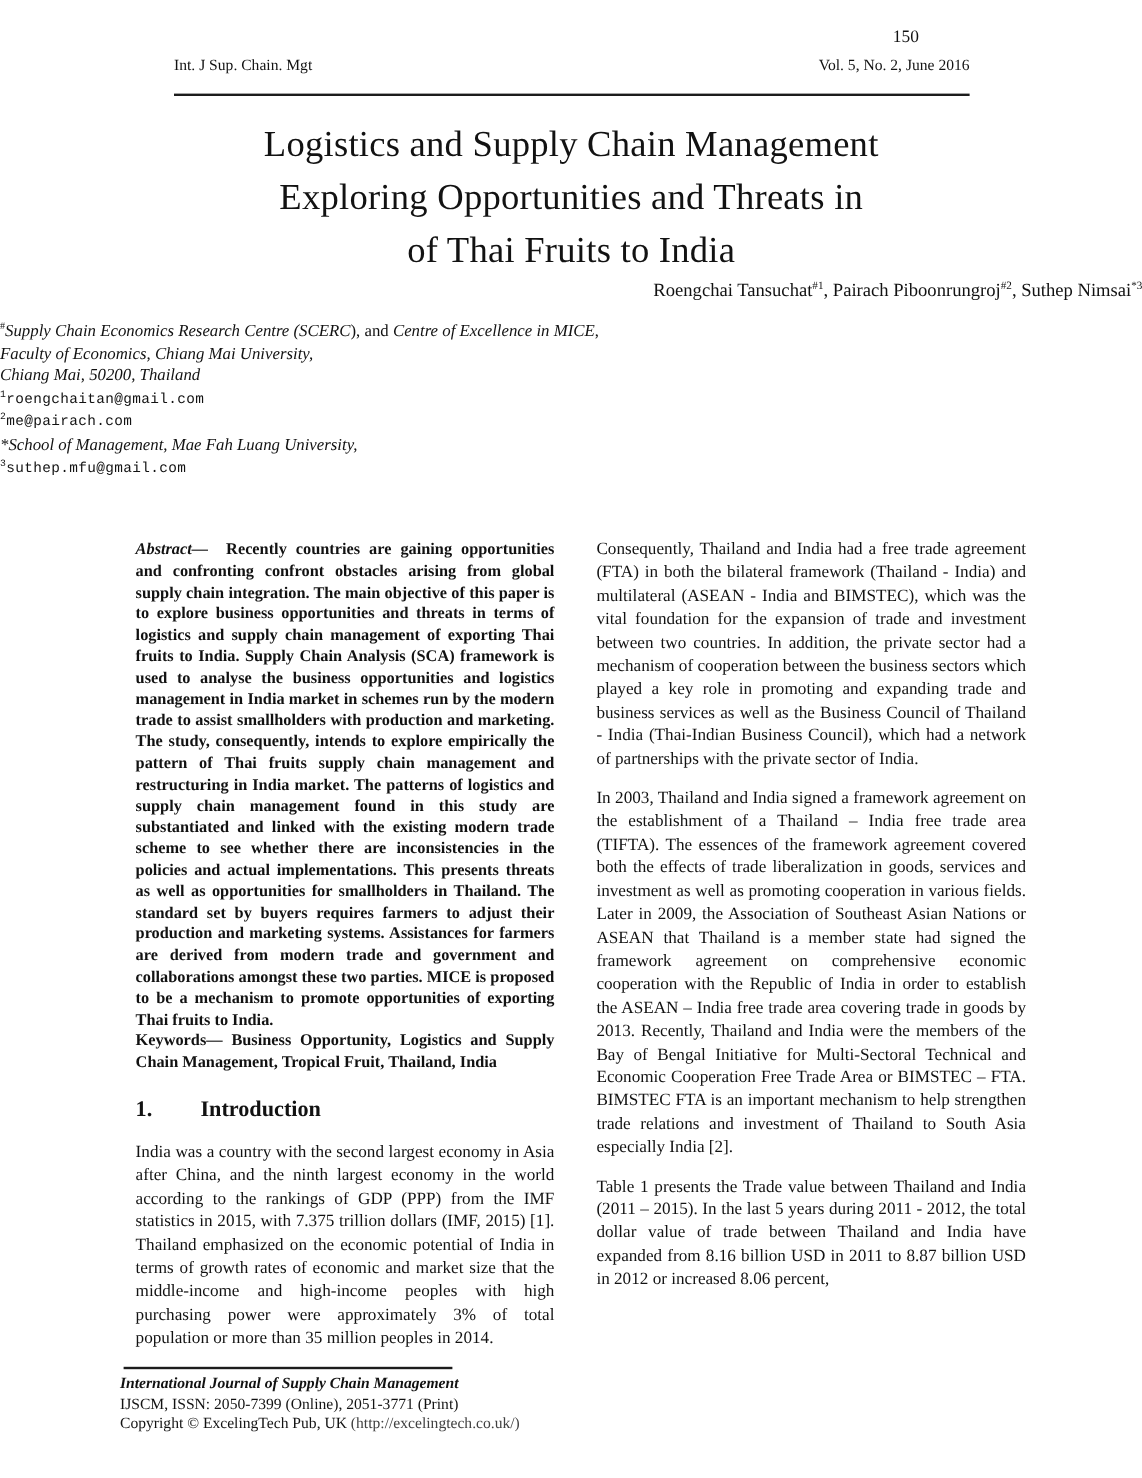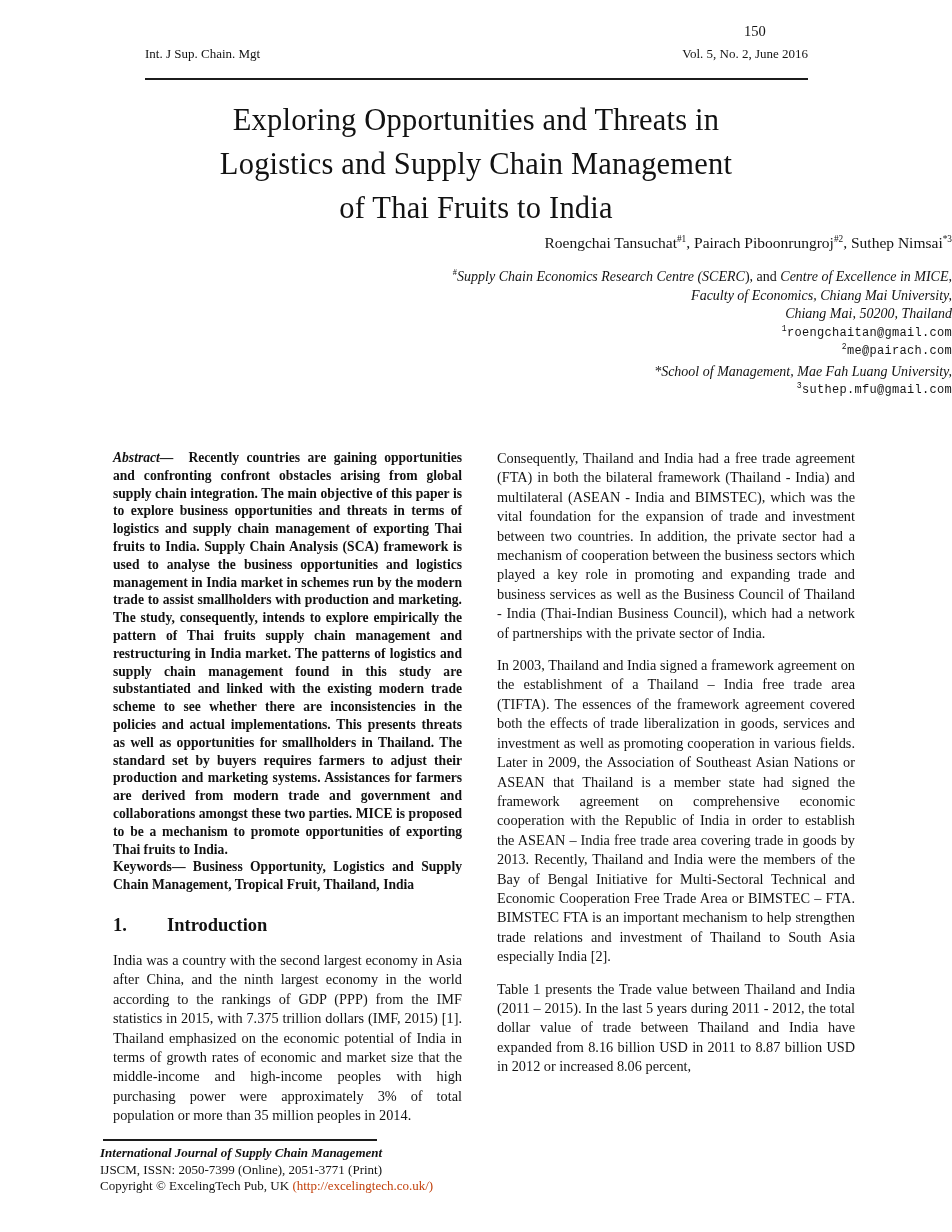--- a/index.html
+++ b/index.html
@@ -24,21 +24,21 @@
     font-size:13px;
     border-bottom:2.5px solid #1c1c1c;
     padding-bottom:16px;
   }
 
   .title-block { position:absolute; top:98px; left:0; width:952px; text-align:center; }
   .title-line { font-size:30.5px; line-height:44px; letter-spacing:0.2px; }
 
   .authors { position:absolute; top:234px; left:0; width:952px; text-align:right; font-size:15.5px; }
 
-  .affiliation { position:absolute; top:268px; left:0; width:952px; text-align:right; font-size:14px; line-height:18px; }
+  .affiliation { position:absolute; top:268px; left:0; width:952px; text-align:left; font-size:14px; line-height:18px; }
   .aff-line .it, .aff-line.it { font-style:italic; }
   .aff-line { margin-bottom:0.5px; }
   .aff-gap { margin-top:3px; }
   .email-line { font-family:"Liberation Mono", monospace; font-size:12px; letter-spacing:0.3px; line-height:18px; }
   .email-line sup { font-size:0.68em; }
 
   .col-left  { position:absolute; left:113px; top:449px; width:349px; }
   .col-right { position:absolute; left:497px; top:449px; width:358px; }
 
   .abstract {
@@ -60,37 +60,37 @@
     text-align:justify;
   }
   .col-right .body-p { margin-bottom:13px; }
 
   .footer {
     position:absolute; left:100px; top:1139px; width:540px;
     font-size:13px; line-height:16.5px;
   }
   .footer-rule { width:274px; border-top:2px solid #1c1c1c; margin-bottom:4px; margin-left:3px; }
   .f-journal { font-weight:bold; font-style:italic; }
-  .f-link { color:#c2410c; cursor:pointer; }
+  .f-link { color:#404040; cursor:pointer; }
 </style>
 </head>
 <body>
 
 <div class="page">
 
   <div class="page-number">150</div>
 
   <div class="running-head">
     <span>Int. J Sup. Chain. Mgt</span>
     <span>Vol. 5, No. 2, June 2016</span>
   </div>
 
   <div class="title-block">
+    <div class="title-line">Logistics and Supply Chain Management</div>
     <div class="title-line">Exploring Opportunities and Threats in</div>
-    <div class="title-line">Logistics and Supply Chain Management</div>
     <div class="title-line">of Thai Fruits to India</div>
   </div>
 
   <div class="authors"><span>Roengchai Tansuchat</span><sup>#1</sup><span>, Pairach Piboonrungroj</span><sup>#2</sup><span>, Suthep Nimsai</span><sup>*3</sup></div>
 
   <div class="affiliation">
     <div class="aff-line"><sup>#</sup><span class="it">Supply Chain Economics Research Centre (SCERC</span><span>), and </span><span class="it">Centre of Excellence in MICE</span><span>,</span></div>
     <div class="aff-line it">Faculty of Economics, Chiang Mai University,</div>
     <div class="aff-line it">Chiang Mai, 50200, Thailand</div>
     <div class="email-line"><sup>1</sup><span>roengchaitan@gmail.com</span></div>

